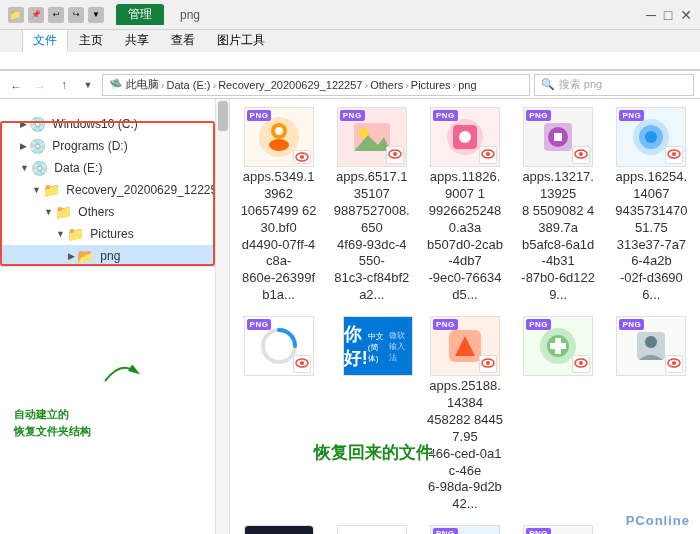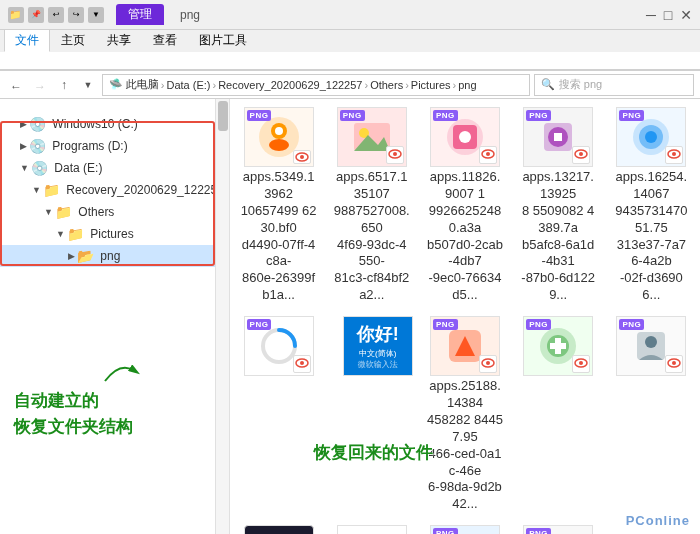--- a/index.html
+++ b/index.html
@@ -9,33 +9,33 @@
     .title-bar {
       height: 30px;
       background: #f0f0f0;
       display: flex;
       align-items: center;
       padding: 0 8px;
       border-bottom: 1px solid #d0d0d0;
     }
     .title-bar-icons { display: flex; gap: 4px; margin-right: 8px; }
     .title-icon { width: 16px; height: 16px; background: #c0c0c0; border-radius: 2px; display: flex; align-items: center; justify-content: center; font-size: 10px; }
-    .title-active { background: #6d28d9; color: white; padding: 2px 12px; border-radius: 3px 3px 0 0; margin: 0 4px; }
+    .title-active { background: #15803d; color: white; padding: 2px 12px; border-radius: 3px 3px 0 0; margin: 0 4px; }
     .title-inactive { padding: 2px 12px; color: #555; }
 
     
     .ribbon {
       background: #f0f0f0;
       border-bottom: 1px solid #d0d0d0;
     }
     .ribbon-tabs {
       display: flex;
       height: 22px;
       align-items: flex-end;
-      padding: 0 4px;
+      padding: 0 22px;
     }
     .ribbon-tab {
       padding: 2px 10px;
       font-size: 12px;
       cursor: pointer;
       border: 1px solid transparent;
     }
     .ribbon-tab.active {
       background: white;
       border-color: #d0d0d0;
@@ -216,21 +216,21 @@
     
     .thumb-medicine {
       background: #fff8f0;
     }
 
     .thumb-chinese {
       background: #0078d7;
       color: white;
       font-size: 11px;
       display: flex;
-      flex-direction: column;
+      flex-direction: row;
       align-items: center;
       justify-content: center;
       margin-left: 12px;
     }
 
     
     .overlay {
       position: absolute;
       top: 0; left: 0; width: 700px; height: 534px;
       pointer-events: none;
@@ -576,21 +576,21 @@
         </div>
       </div>
       <div class="file-name"></div>
     </div>
 
   </div>
 </div>
 
 <div class="overlay">
 
-  <div style="position:absolute; bottom:95px; left:14px; color:#1a8c1a; font-size:17px; font-weight:bold; line-height:1.5; text-shadow:1px 1px 0 rgba(255,255,255,0.8);">
+  <div style="position:absolute; bottom:95px; left:14px; color:#1a8c1a; font-size:11px; font-weight:bold; line-height:1.5; text-shadow:1px 1px 0 rgba(255,255,255,0.8);">
     <div style="white-space:pre-line;">自动建立的
 恢复文件夹结构</div>
   </div>
 
   <div style="position:absolute; bottom:70px; left:314px; color:#1a8c1a; font-size:17px; font-weight:bold; text-shadow:1px 1px 0 rgba(255,255,255,0.8);">
     <span>恢复回来的文件</span>
   </div>
 
   <div style="position:absolute; bottom:6px; right:10px; color:rgba(0,80,180,0.55); font-size:13px; font-weight:bold; letter-spacing:1px;">PConline</div>
 

